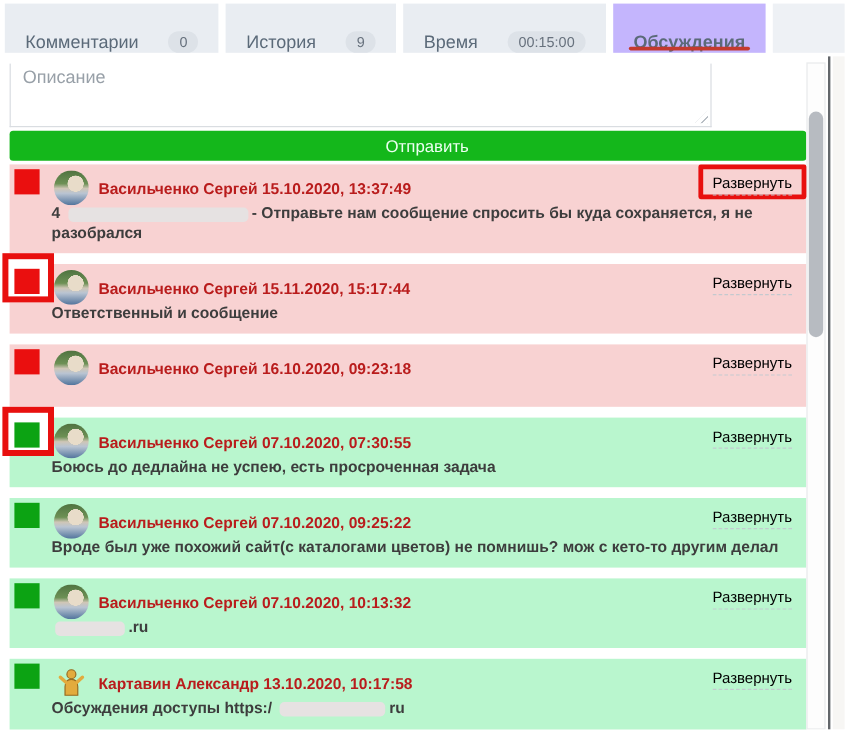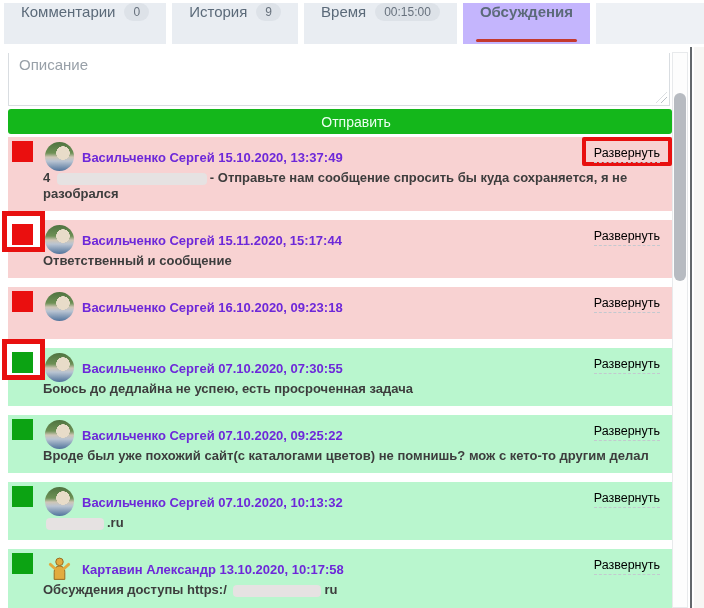--- a/index.html
+++ b/index.html
@@ -2,38 +2,38 @@
 <html><head>
 <meta charset="utf-8">
 <style>
   * { box-sizing: border-box; margin: 0; padding: 0; }
   html,body { width: 704px; height: 608px; overflow: hidden; }
   body { font-family: "Liberation Sans", sans-serif; background: #ffffff; position: relative; }
 
   
   .tabbar { position: absolute; top: 0; left: 0; width: 704px; height: 47px;
             background: #ffffff; padding: 3px 0 0 4px; display: flex; align-items: stretch; }
-  .tab { background: #e9edf2; display: flex; align-items: flex-start; gap: 9px;
+  .tab { background: #e9edf2; display: flex; align-items: flex-end; gap: 25px;
          padding: 0 17px; margin-right: 6px; font-size: 15px; color: #5b6a79;
          height: 41px; position: relative; cursor: pointer; }
   .tab .badge { background: #dde2e8; color: #67717d; font-size: 12px;
                 border-radius: 10px; padding: 3px 9px; line-height: 1; }
   .tab.active { background: #c4b5fd; font-weight: bold; }
   .tab.active .underline { position: absolute; left: 13px; right: 13px; bottom: 2px;
                            height: 3px; background: #c4392e; border-radius: 2px; }
   .tab-filler { flex: 1; background: #eef1f5; height: 41px; }
 
   
   .panel { position: absolute; top: 47px; left: 0; width: 692px; height: 561px;
            background: #ffffff; border-right: 2px solid #63676b; }
   .right-gutter { position: absolute; top: 47px; right: 0; width: 10px; height: 561px;
                   background: #f7f6f4; }
 
   
-  .composer { position: absolute; left: 8px; top: 6px; width: 662px; height: 53px;
+  .composer { position: absolute; left: 8px; top: 6px; width: 585px; height: 53px;
               border: 1px solid #d9dde1; border-top: none; background: #fff; }
   .composer .ph { position: absolute; top: 3px; left: 10px; font-size: 15px; color: #98a0a8; }
   .resize-handle { position: absolute; right: 2px; bottom: 2px; width: 11px; height: 11px;
                    background: repeating-linear-gradient(135deg, transparent 0 3px, #b9bfc5 3px 4px);
                    clip-path: polygon(100% 0, 100% 100%, 0 100%); }
   .send-btn { position: absolute; left: 8px; top: 62px; width: 664px; height: 25px;
               background: #14b71b; border: none; border-radius: 3px; color: #ecfff1;
               font-size: 14px; font-family: "Liberation Sans", sans-serif; cursor: pointer; padding-left: 32px; }
 
   
@@ -59,21 +59,21 @@
   .ava { position: absolute; left: 37px; top: 5px; width: 29px; height: 29px;
          border-radius: 50%; overflow: hidden; }
   .ava.photo { background:
       radial-gradient(circle at 62% 38%, #e8dcc9 0 26%, transparent 27%),
       linear-gradient(180deg, #4f7340 0%, #6d9055 38%, #cfc6b6 52%, #b9c4d2 66%, #51749c 100%); }
   .ava.gold { border-radius: 0; }
   .ava .gold-svg { display: none; width: 29px; height: 29px; }
   .ava.gold .gold-svg { display: block; }
 
   .meta { position: absolute; left: 74px; top: 13px; font-size: 13px; font-weight: bold;
-          color: #6d28d9; white-space: nowrap; }
+          color: #b91c1c; white-space: nowrap; }
 
   .expand { position: absolute; top: 9px; right: 12px; font-size: 12.5px; color: #000000;
             border-bottom: 1px dashed #c3c9cf; padding-bottom: 2px; cursor: pointer;
             text-decoration: none; z-index: 2; }
   .expand-ring { position: absolute; top: 0px; right: 0px; width: 90px; height: 29px;
                  border: 4px solid #e8100f; border-radius: 2px; display: none; z-index: 1; }
   .comment.hl-expand .expand-ring { display: block; }
 
   .msg-line { font-size: 13px; font-weight: bold; color: #3d3d3d; line-height: 16px;
               min-height: 16px; margin-bottom: 1px; }

